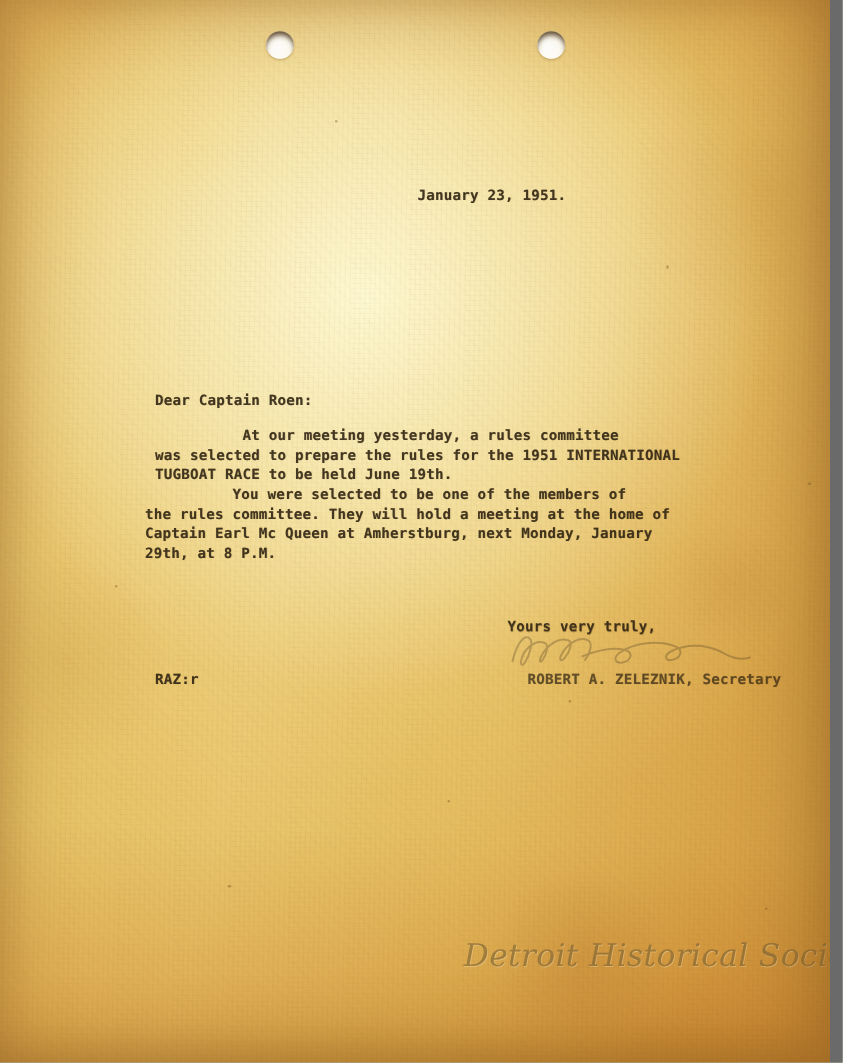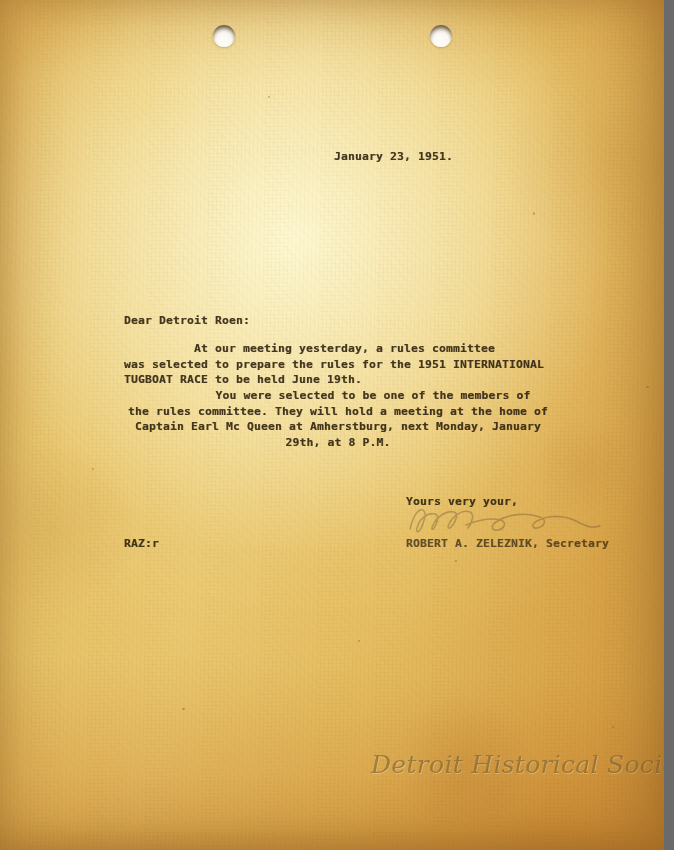--- a/index.html
+++ b/index.html
@@ -117,28 +117,28 @@
     opacity: 0.90;
     text-shadow:
       0.4px 0.3px 0.6px rgba(70,48,18,0.40),
      -0.3px 0.2px 0.5px rgba(90,64,24,0.22);
   }
 
   #date-line       { left: 334px; top: 149px; }
   #address-block   { left: 124px; top: 251px; }
   #salutation      { left: 124px; top: 313px; }
   #paragraph-1     { left: 124px; top: 341px; }
-  #paragraph-2     { left: 128px; top: 388px; text-align: center; }
+  #paragraph-2     { left: 116px; top: 388px; }
   #paragraph-3     { left: 124px; top: 451px; }
   #closing-line    { left: 406px; top: 494px; }
   #initials-line   { left: 124px; top: 536px; }
   #signer-line     { left: 406px; top: 536px; }
 
   
-  .faded { opacity: 0.72; }
+  .faded { opacity: 0.72; margin-left: 16px; }
 
   
   #signature {
     position: absolute;
     left: 404px;
     top: 503px;
     width: 210px;
     height: 34px;
     pointer-events: none;
     opacity: 0.30;
@@ -190,33 +190,33 @@
   <div class="speck" style="left:182px; top:708px; width:3px; height:2px;"></div>
   <div class="speck" style="left:612px; top:726px; width:2px; height:2px;"></div>
   <div class="speck" style="left:455px; top:560px; width:2px; height:2px;"></div>
 
   <div class="punch-hole" style="left:213px; top:25px;"></div>
   <div class="punch-hole" style="left:430px; top:25px;"></div>
 
   <div class="typed" id="date-line">January 23, 1951.</div>
 
 
-  <div class="typed" id="salutation">Dear Detroit Roen:</div>
+  <div class="typed" id="salutation">Dear Captain Roen:</div>
 
   <div class="typed" id="paragraph-1">          At our meeting yesterday, a rules committee
 was selected to prepare the rules for the 1951 INTERNATIONAL
 TUGBOAT RACE to be held June 19th.</div>
 
   <div class="typed" id="paragraph-2">          You were selected to be one of the members of
 the rules committee. They will hold a meeting at the home of
 Captain Earl Mc Queen at Amherstburg, next Monday, January
 29th, at 8 P.M.</div>
 
 
-  <div class="typed" id="closing-line">Yours very your,</div>
+  <div class="typed" id="closing-line">Yours very truly,</div>
 
   <div class="typed" id="initials-line">RAZ:r</div>
 
   <div class="typed faded" id="signer-line">ROBERT A. ZELEZNIK, Secretary</div>
 
   <svg id="signature" viewBox="0 0 210 34">
     <path d="M6,26 C10,10 16,4 20,8 C23,11 19,22 16,27 C14,30 12,29 13,25
              C15,16 24,9 31,11 C36,12 33,21 30,25 C28,28 27,26 29,22
              C33,14 42,7 50,9 C55,10 52,18 48,23 C45,27 43,25 45,21
              C49,13 58,6 66,9 C71,11 68,20 64,25

